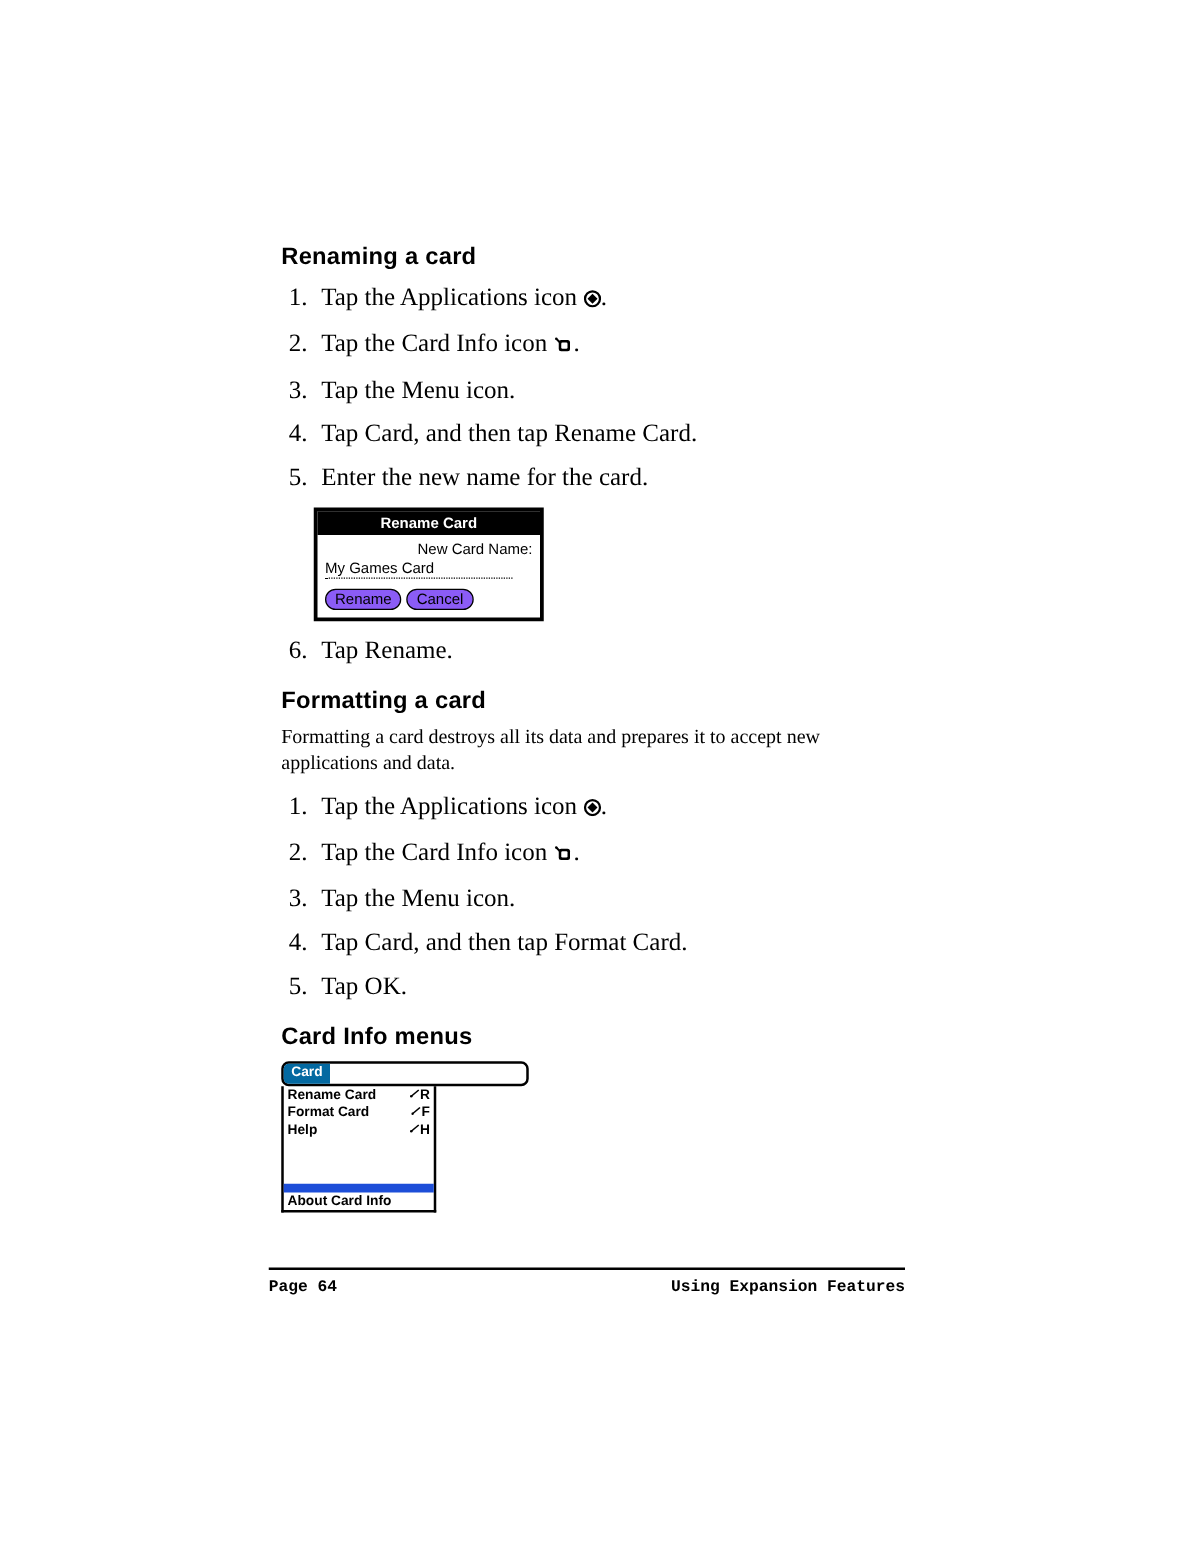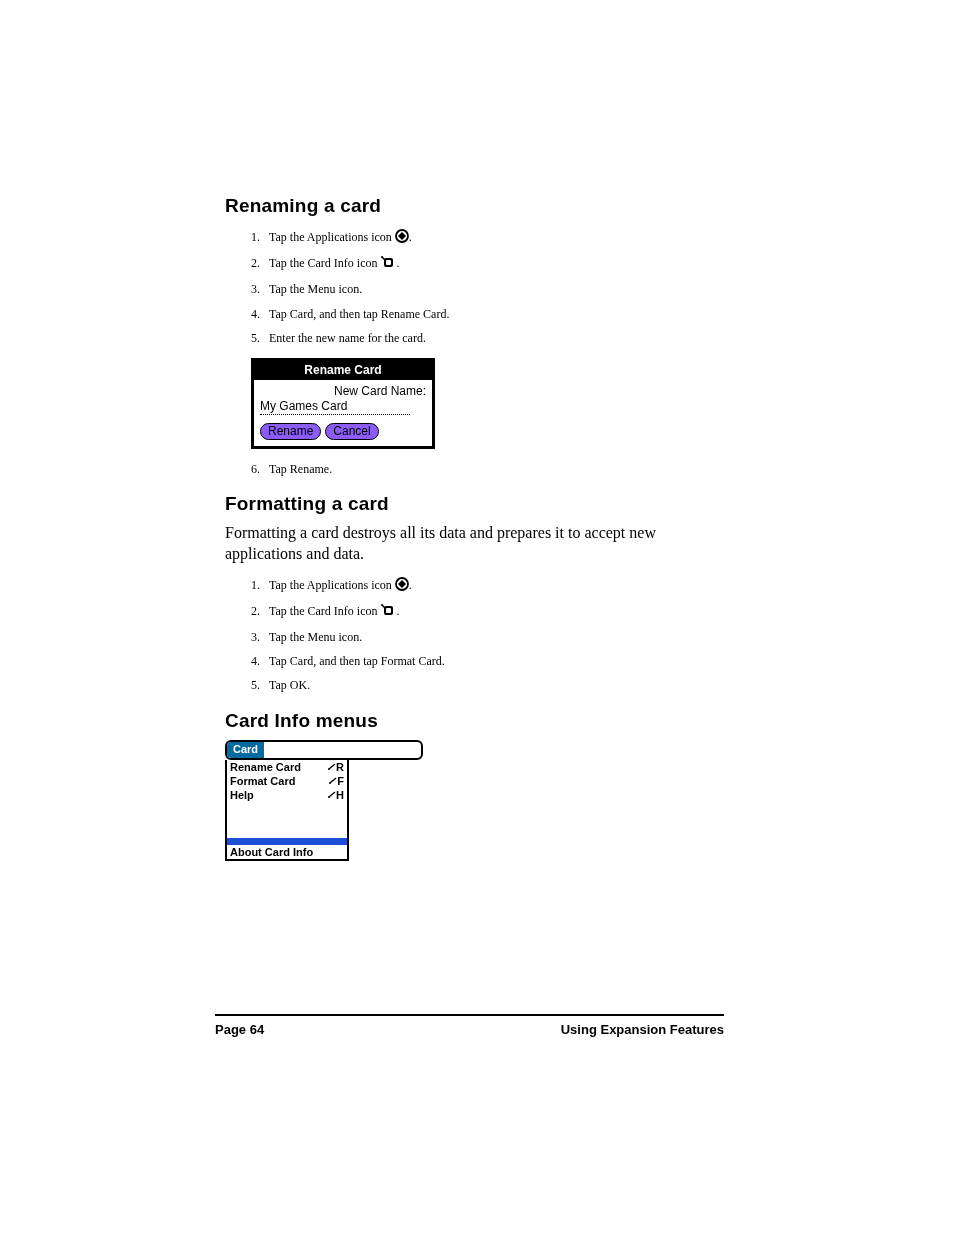--- a/index.html
+++ b/index.html
@@ -28,23 +28,23 @@
     font-weight: 900;
     font-size: 15px;
     margin: 18px 0 6px 0;
   }
   .para {
     font-size: 16px;
     line-height: 1.3;
     margin: 0 0 10px 0;
   }
   ol.steps {
-    margin: 12px;
+    margin: 0;
     padding: 0 0 0 26px;
-    font-size: 12px;
+    font-size: 20px;
   }
   ol.steps li {
     padding-left: 6px;
     margin-bottom: 8px;
     line-height: 1.35;
   }
   .icon-inline {
     display: inline-block;
     vertical-align: -2px;
   }
@@ -148,21 +148,21 @@
     right: 230px;
     bottom: 198px;
   }
   .footer-line {
     border-top: 2px solid #000;
     margin-bottom: 6px;
   }
   .footer-row {
     display: flex;
     justify-content: space-between;
-    font-family: Liberation Sans, sans-serif;
+    font-family: Liberation Mono, monospace;
     font-weight: 900;
     font-size: 13px;
   }
   .section { margin-bottom: 16px; }
 </style>
 </head>
 <body>
 
 <div class="page">
 

